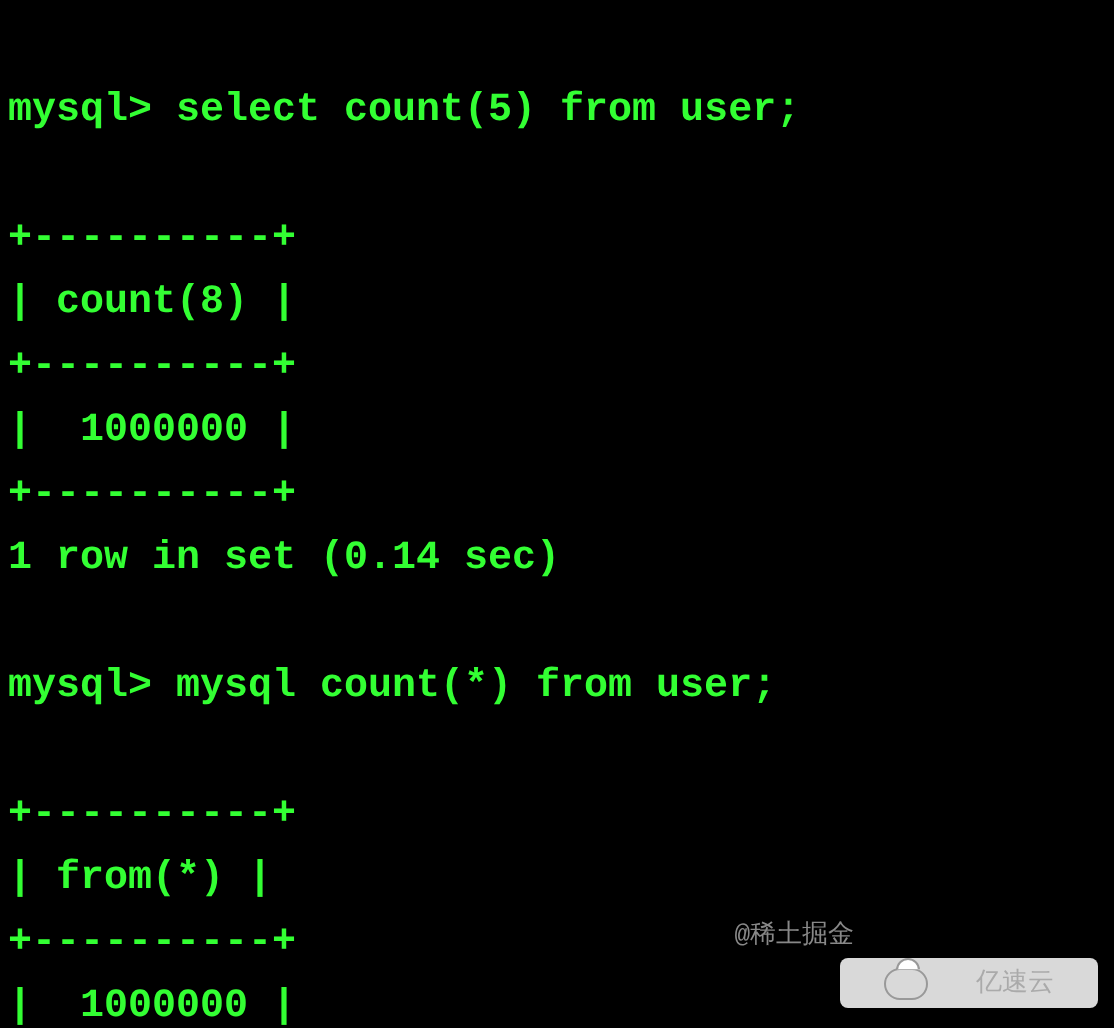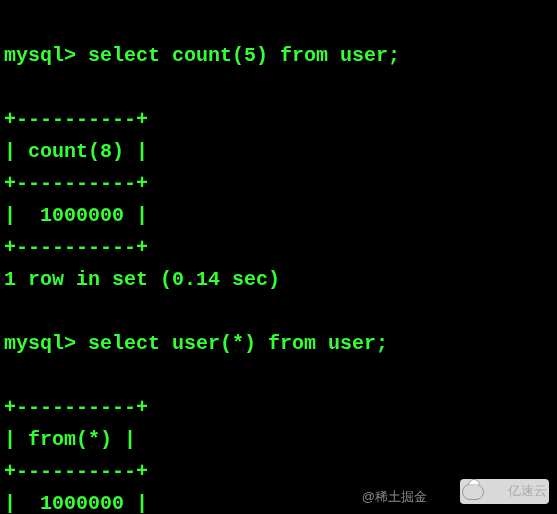--- a/index.html
+++ b/index.html
@@ -31,31 +31,31 @@
       bottom: 10px;
       right: 8px;
       color: #aaaaaa;
       font-size: 13px;
       font-weight: normal;
       display: flex;
       align-items: center;
       gap: 24px;
       font-family: -apple-system, sans-serif;
       background: rgba(255,255,255,0.85);
-      padding: 2px 2px;
+      padding: 2px 22px;
       border-radius: 4px;
     }
     .watermark-left {
       position: absolute;
-      bottom: 6px;
+      bottom: 35px;
       right: 130px;
       color: #888888;
       font-size: 13px;
       font-weight: normal;
-      font-family: Liberation Sans, sans-serif;
+      font-family: Liberation Mono, monospace;
     }
     .cloud-icon {
       width: 22px;
       height: 16px;
       border: 1.5px solid #999999;
       border-radius: 10px;
       position: relative;
       display: inline-block;
     }
     .cloud-icon::before {
@@ -76,21 +76,21 @@
 
 <div class="terminal">
 <span class="prompt-line"><span>mysql&gt;</span><span> select count(5) from user;</span></span>
 <span>+----------+</span>
 <span>| count(8) |</span>
 <span>+----------+</span>
 <span>|  1000000 |</span>
 <span>+----------+</span>
 <span>1 row in set (0.14 sec)</span>
 
-<span class="prompt-line"><span>mysql&gt;</span><span> select user(*) from user;</span></span>
+<span class="prompt-line"><span>mysql&gt;</span><span> mysql count(*) from user;</span></span>
 <span>+----------+</span>
 <span>| from(*) |</span>
 <span>+----------+</span>
 <span>|  1000000 |</span>
 
 
 </div>
 
 <div class="watermark-left">@稀土掘金</div>
 <div class="watermark-right">

